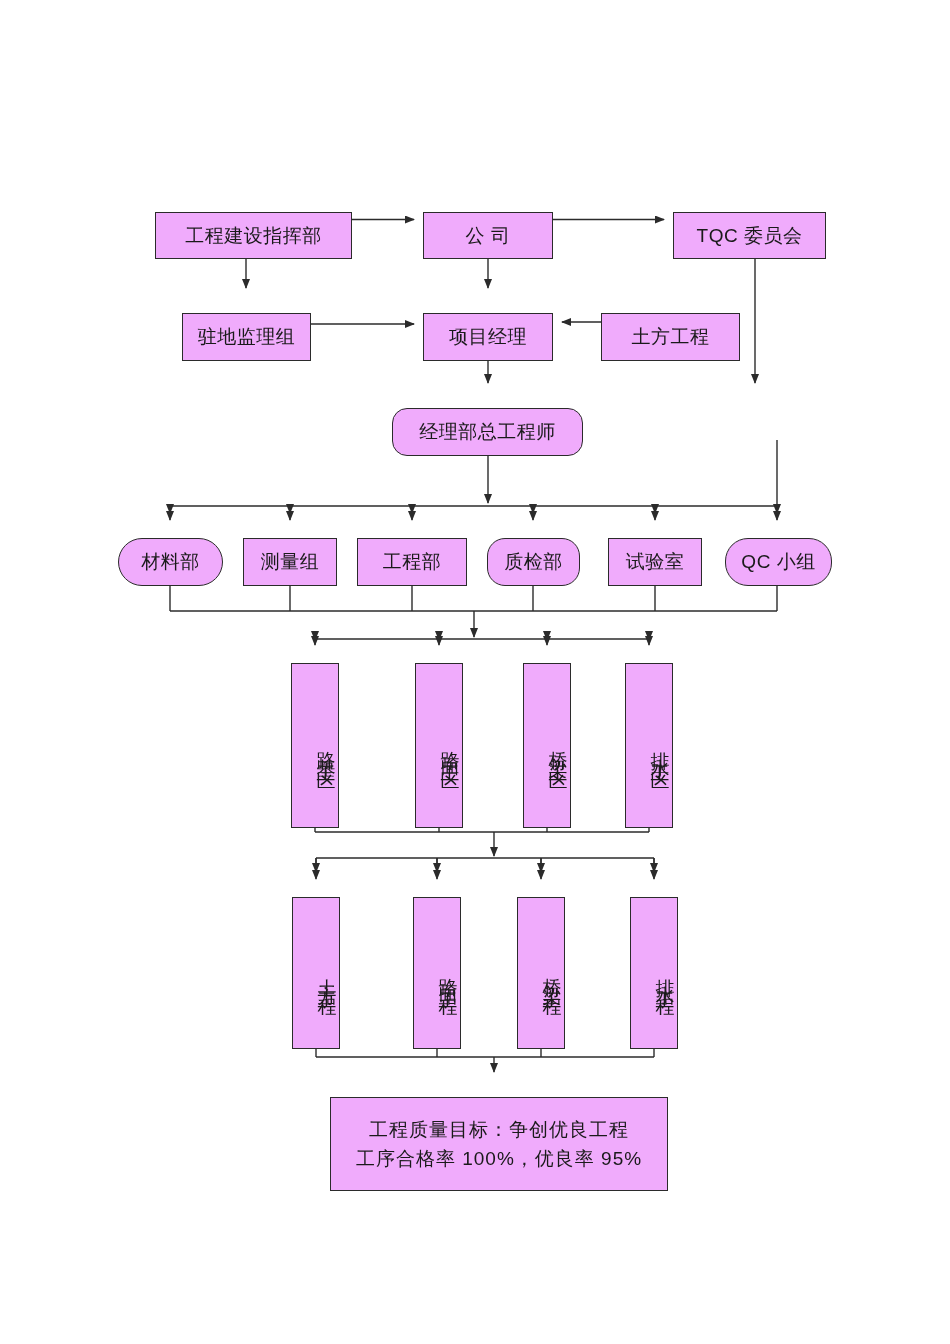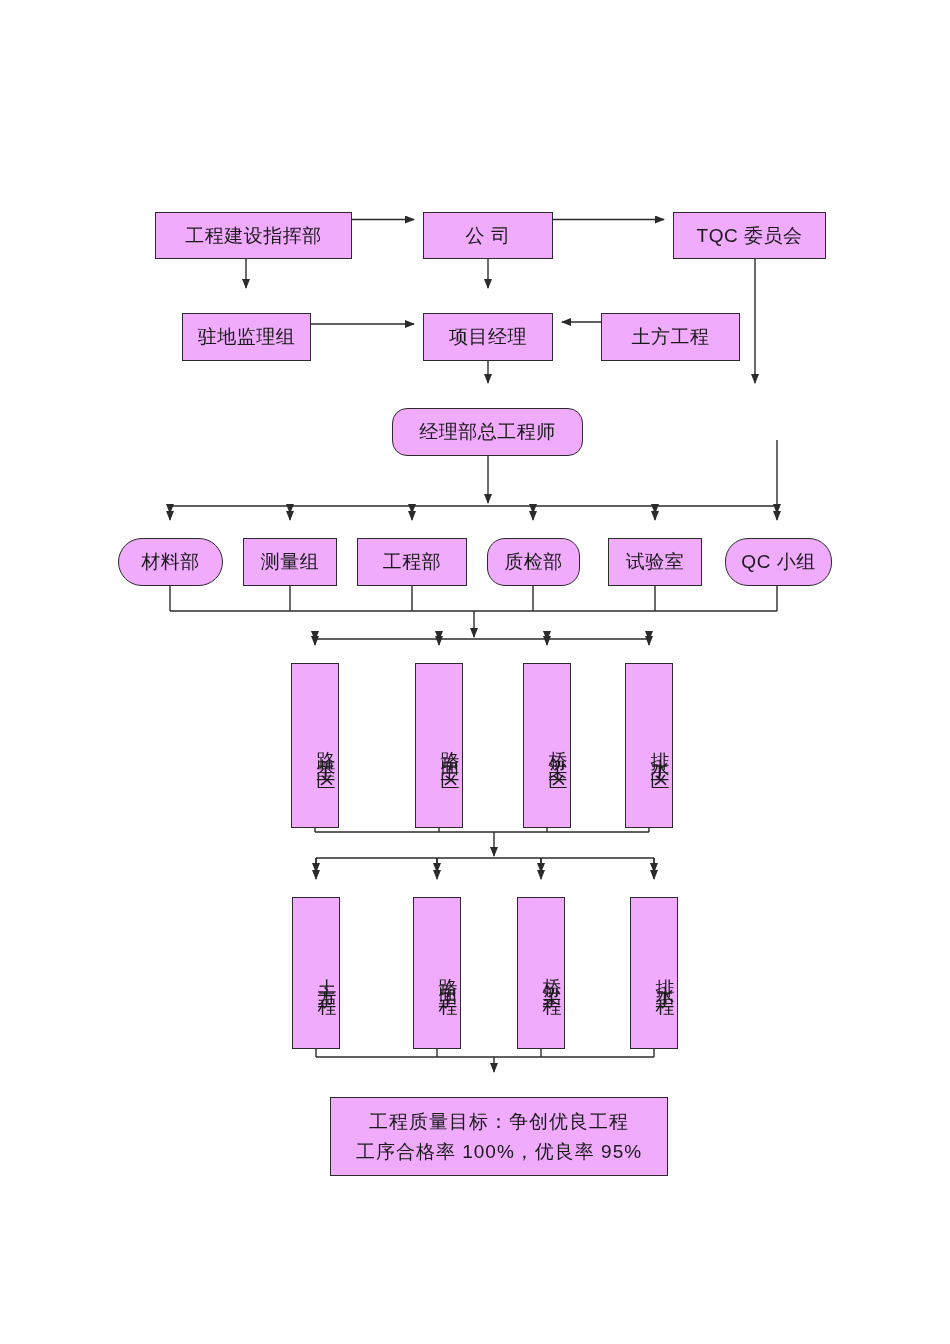--- a/index.html
+++ b/index.html
@@ -195,16 +195,16 @@
   <div class="node-box vertical" style="left:625px; top:647px; width:48px; height:165px;">排水工区</div>
 
   <div class="node-box vertical" style="left:292px; top:881px; width:48px; height:152px;">土方工程</div>
 
   <div class="node-box vertical" style="left:413px; top:881px; width:48px; height:152px;">路面工程</div>
 
   <div class="node-box vertical" style="left:517px; top:881px; width:48px; height:152px;">桥梁工程</div>
 
   <div class="node-box vertical" style="left:630px; top:881px; width:48px; height:152px;">排水工程</div>
 
-  <div class="node-box goal" style="left:330px; top:1081px; width:338px; height:79px;text-align:center;">工程质量目标：争创优良工程
+  <div class="node-box goal" style="left:330px; top:1081px; width:338px; height:94px;text-align:center;">工程质量目标：争创优良工程
 工序合格率 100%，优良率 95%</div>
 
 </div>
 
 </body></html>

